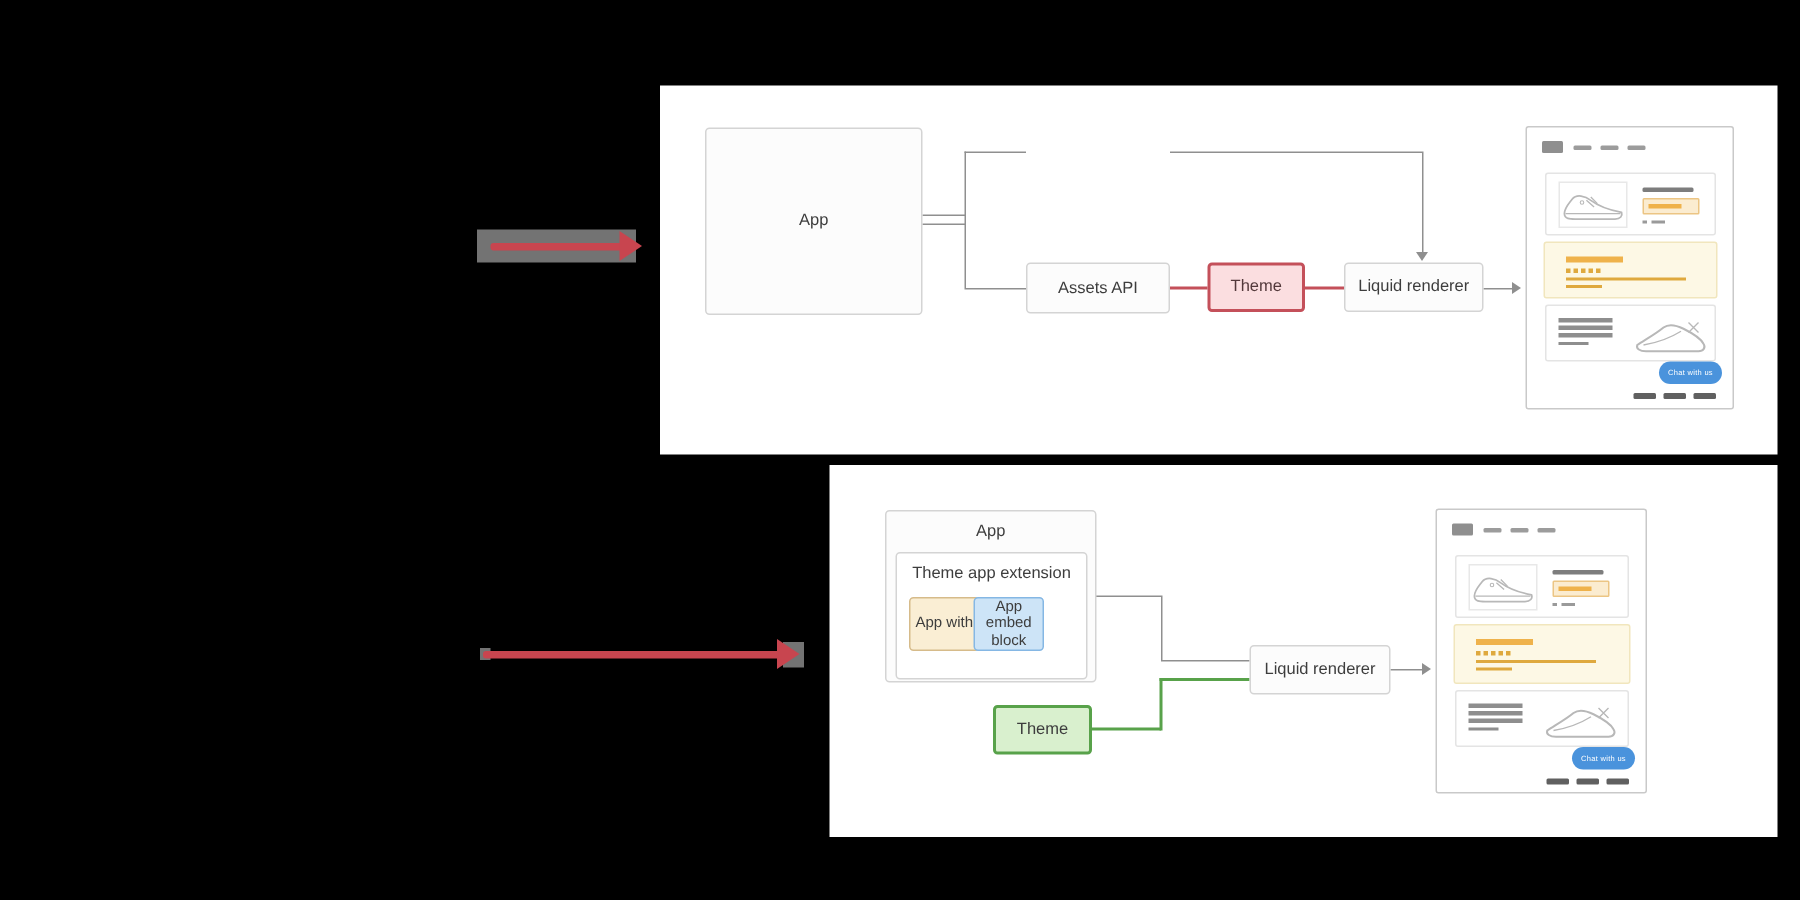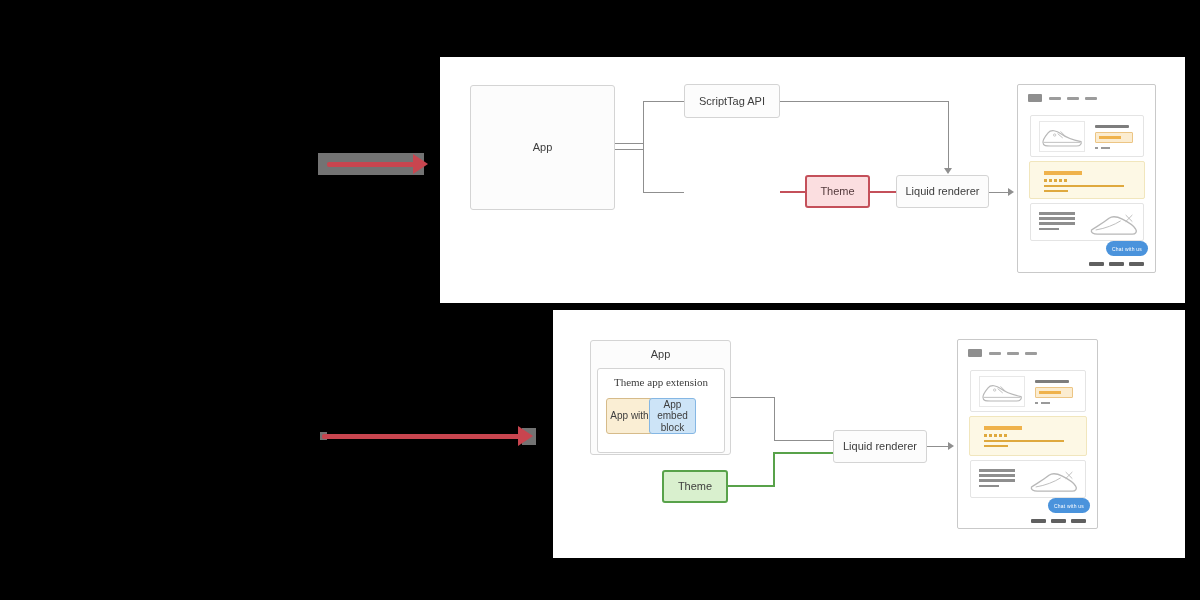--- a/index.html
+++ b/index.html
@@ -92,22 +92,22 @@
     <div class="vline" style="left:508px;top:44px;height:67px;"></div>
     <div class="arr-down" style="left:504px;top:111px;"></div>
     <div class="redline" style="left:340px;top:134px;width:25px;"></div>
     <div class="redline" style="left:430px;top:134px;width:26px;"></div>
     <div class="hline" style="left:549px;top:135px;width:19px;"></div>
     <div class="arr-right" style="left:568px;top:131px;"></div>
 
     <div class="dbox" style="left:30px;top:28px;width:145px;height:125px;">
       <span>App</span>
     </div>
-    <div class="dbox" style="left:244px;top:27px;width:96px;height:34px;">
-      <span>ScriptTag API</span>
+    <div class="dbox" style="left:244px;top:118px;width:96px;height:34px;">
+      <span>Assets API</span>
     </div>
     <div class="dbox" style="left:365px;top:118px;width:65px;height:33px;background:var(--red-fill);border:2px solid var(--red-accent);color:var(--red-text);">
       <span>Theme</span>
     </div>
     <div class="dbox" style="left:456px;top:118px;width:93px;height:33px;">
       <span>Liquid renderer</span>
     </div>
 
     <div class="sf" style="left:577px;top:27px;width:139px;height:189px;">
       <div class="sf-logo"></div>
@@ -179,21 +179,21 @@
     <div class="greenv" style="left:220px;top:142px;height:35px;"></div>
     <div class="greenh" style="left:220px;top:142px;width:60px;"></div>
     <div class="hline" style="left:374px;top:136px;width:21px;"></div>
     <div class="arr-right" style="left:395px;top:132px;"></div>
 
     <div class="dbox" style="left:37px;top:30px;width:141px;height:115px;align-items:flex-start;">
       <span class="toplabel" style="top:7px;">App</span>
     </div>
 
     <div class="dbox" style="left:44px;top:58px;width:128px;height:85px;align-items:flex-start;background:#fff;">
-      <span class="toplabel" style="top:7px;font-family:Liberation Serif, serif;">Theme app extension</span>
+      <span class="toplabel" style="top:7px;">Theme app extension</span>
     </div>
     <div class="dbox" style="left:53px;top:88px;width:47px;height:36px;background:var(--tan-fill);border:1px solid var(--tan-border);font-size:10px;">
       <span>App with</span>
     </div>
     <div class="dbox" style="left:96px;top:88px;width:47px;height:36px;background:var(--blue-fill);border:1px solid var(--blue-border);font-size:10px;">
       <span>App embed block</span>
     </div>
 
     <div class="dbox" style="left:109px;top:160px;width:66px;height:33px;background:var(--green-fill);border:2px solid var(--green-accent);">
       <span>Theme</span>

